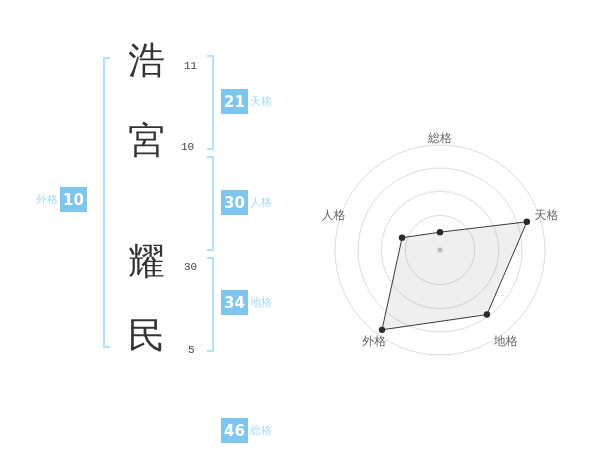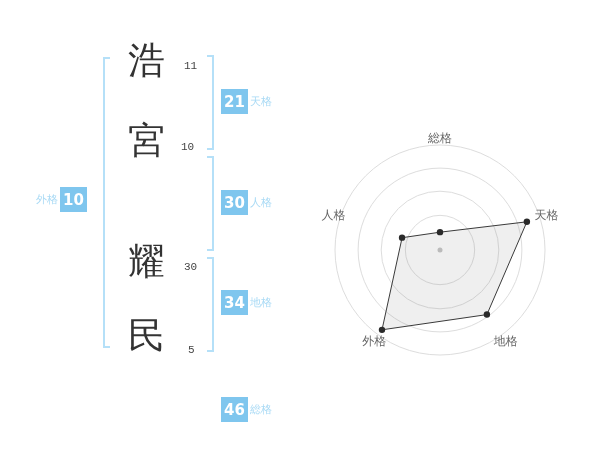--- a/index.html
+++ b/index.html
@@ -97,21 +97,21 @@
   <div class="badge" style="left:221px;top:190px">
     <span class="box">30</span>
     <span class="lbl">人格</span>
   </div>
 
   <div class="badge" style="left:221px;top:290px">
     <span class="box">34</span>
     <span class="lbl">地格</span>
   </div>
 
-  <div class="badge" style="left:221px;top:397px">
+  <div class="badge" style="left:221px;top:418px">
     <span class="box">46</span>
     <span class="lbl">総格</span>
   </div>
 
   <svg id="radar" width="270" height="250" viewBox="0 0 270 250">
       <circle cx="135" cy="130" r="34.65" fill="none" stroke="#dddddd" stroke-width="1"></circle>
       <circle cx="135" cy="130" r="58.800000000000004" fill="none" stroke="#dddddd" stroke-width="1"></circle>
       <circle cx="135" cy="130" r="81.9" fill="none" stroke="#dddddd" stroke-width="1"></circle>
       <circle cx="135" cy="130" r="105" fill="none" stroke="#dddddd" stroke-width="1"></circle>
       <polygon points="135.0,112.2 221.9,101.8 181.9,194.6 77.0,209.8 97.1,117.7" fill="rgba(120,120,120,0.12)" stroke="#3a3a3a" stroke-width="1"></polygon>

